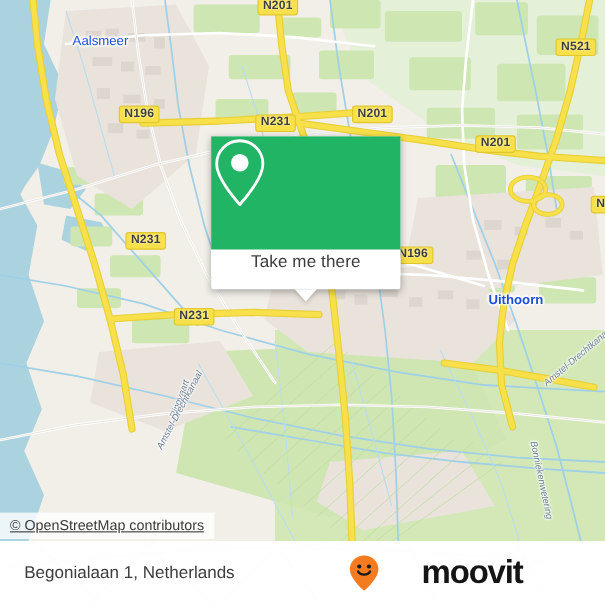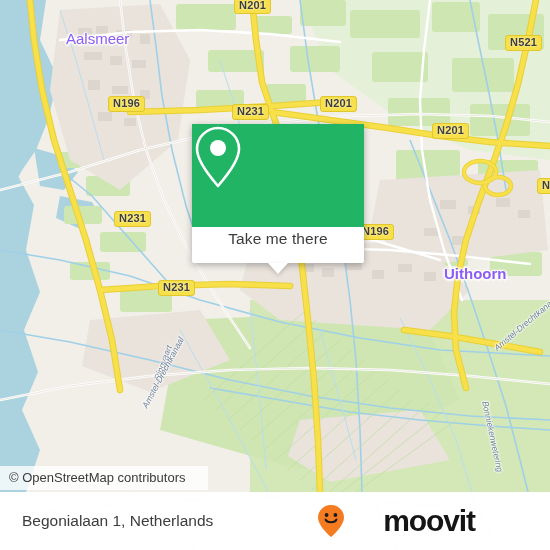--- a/index.html
+++ b/index.html
@@ -30,22 +30,22 @@
     letter-spacing: .2px;
     padding: 1px 4px 2px 4px;
     line-height: 11px;
     white-space: nowrap;
     text-shadow: 0 0 2px #fff;
   }
 
   
   .place {
     position: absolute;
-    color: #8b5cf6;
-    font-size: 15px;
+    color: #1d4ed8;
+    font-size: 12px;
     white-space: nowrap;
     text-shadow: 1.5px 0 2px #fff, -1.5px 0 2px #fff, 0 1.5px 2px #fff, 0 -1.5px 2px #fff,
                  1px 1px 2px #fff, -1px -1px 2px #fff;
   }
   .waterlabel {
     position: absolute;
     color: #6b7f96;
     font-size: 8.5px;
     white-space: nowrap;
     font-style: italic;
@@ -83,22 +83,23 @@
     border-top: 11px solid #fff;
     filter: drop-shadow(0 2px 2px rgba(0,0,0,.18));
   }
 
   
   .attrib {
     position: absolute; left: 0; top: 466px;
     background: rgba(255,255,255,.78);
     color: #3a3a3a;
     font-size: 13px;
-    padding: 4px 22px 5px 9px;
+    padding: 4px 9px 5px 9px;
     white-space: nowrap;
+    text-decoration: underline;
   }
 
   
   .footer {
     position: absolute; left: 0; top: 492px; width: 493px; height: 58px;
     background: #fff; overflow: hidden;
   }
   .footer-mapghost {
     position: absolute; left: 0; top: -492px; width: 550px; height: 550px;
     opacity: .09;

